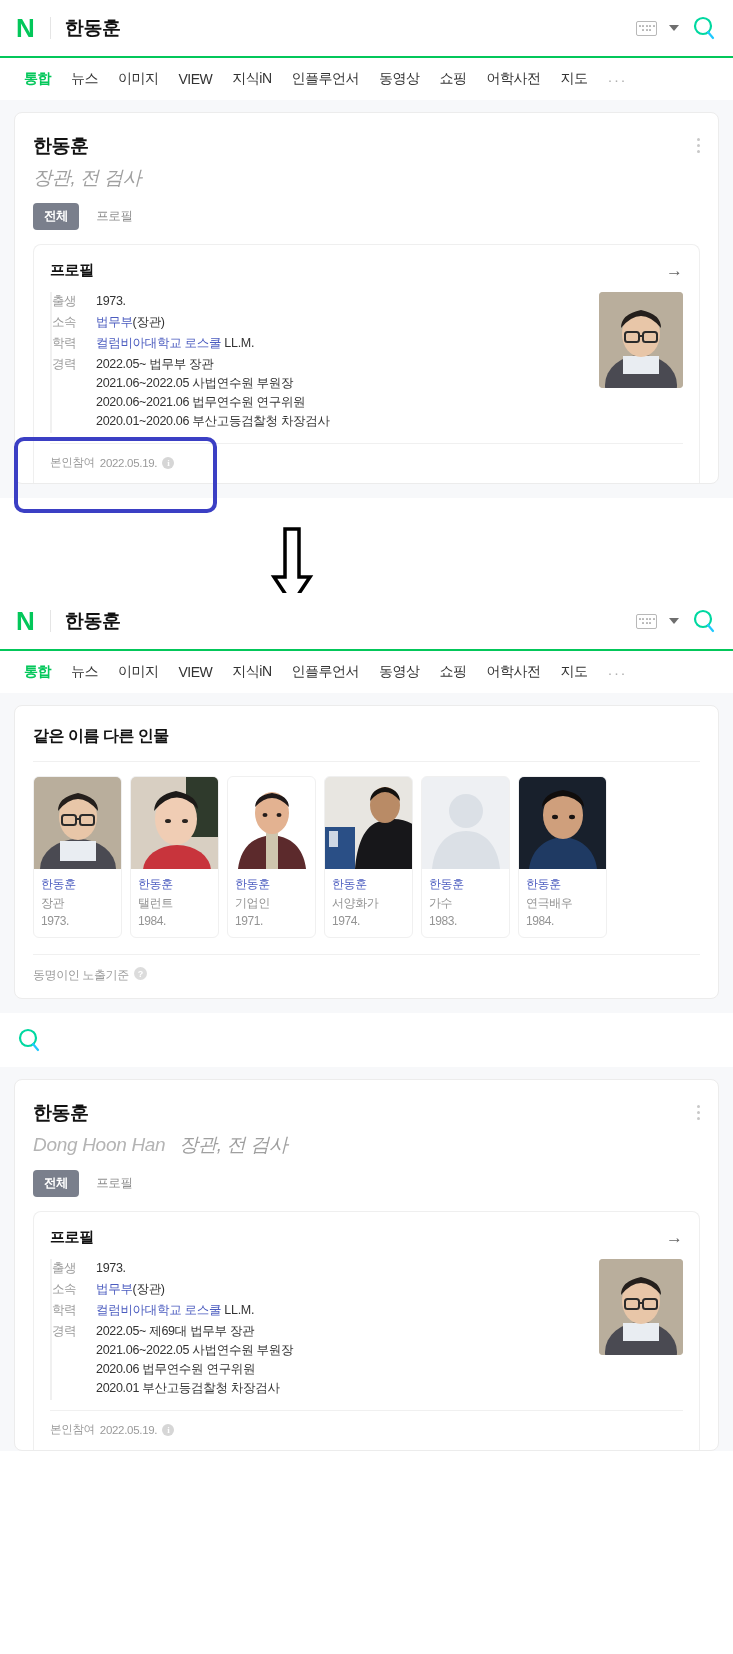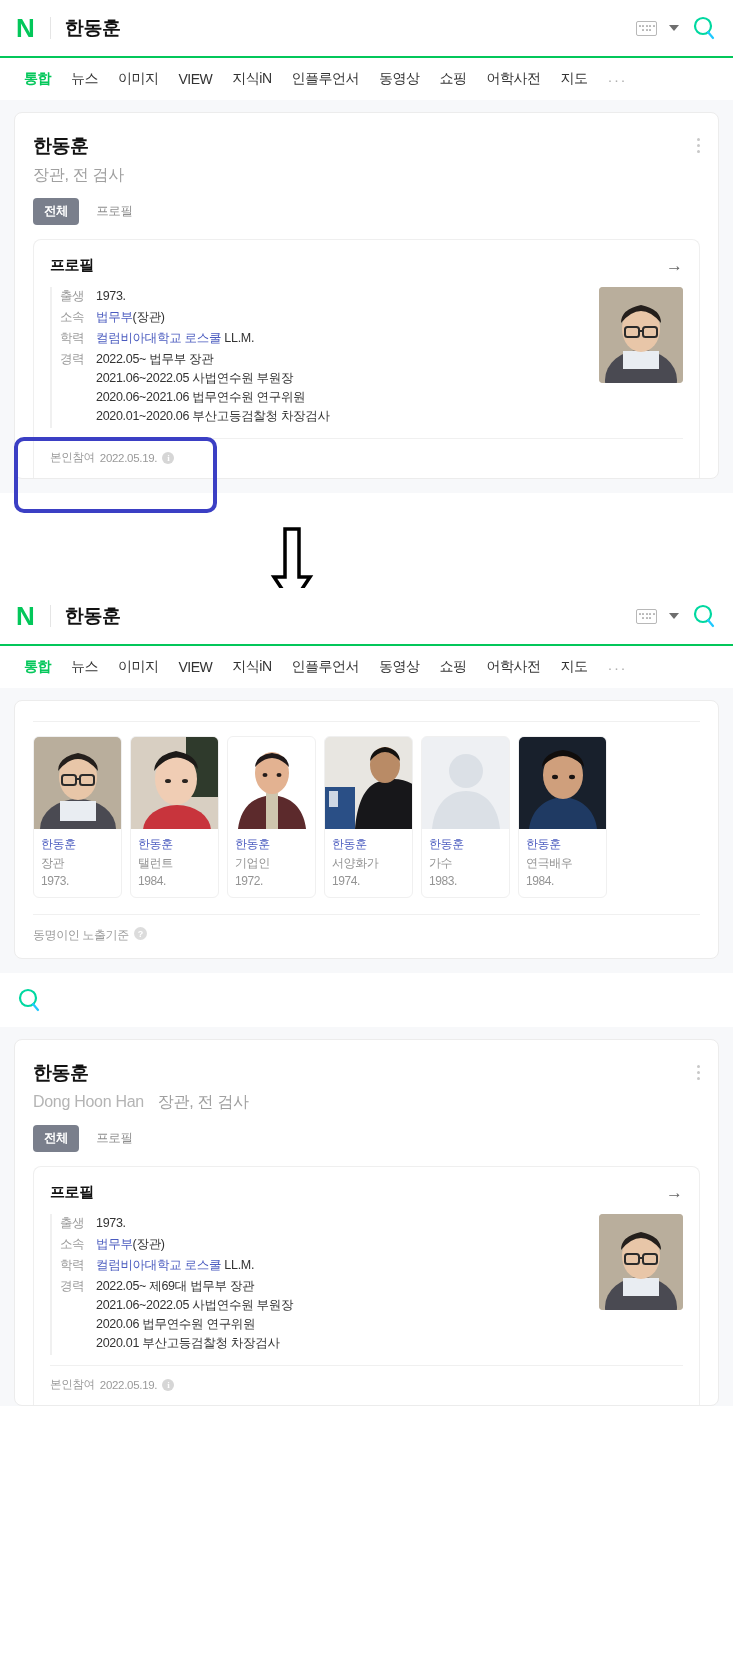--- a/index.html
+++ b/index.html
@@ -116,25 +116,25 @@
     color: #121212;
     letter-spacing: -0.5px;
   }
   .kebab {
     margin-left: auto;
     display: flex; flex-direction: column; gap: 3px;
     padding-top: 5px;
   }
   .kebab i { width: 3px; height: 3px; border-radius: 50%; background: #c8c8c8; display:block;}
   .person-sub {
-    font-size: 16px;
+    font-size: 19px;
     color: #a0a0a0;
     margin-top: 6px;
     letter-spacing: -0.3px;
-    display: flex; align-items: baseline; gap: 14px;
+    display: flex; align-items: baseline; gap: 14px; font-style: italic;
   }
   .person-sub .eng { color: #b4b4b4; }
 
   .pill-row { display: flex; gap: 6px; margin-top: 12px; align-items: center; }
   .pill {
     font-size: 12.5px;
     padding: 5px 11px;
     border-radius: 4px;
     color: #8e8e8e;
     letter-spacing: -0.4px;
@@ -154,21 +154,21 @@
   .profile-head { display: flex; align-items: center; }
   .profile-head h3 {
     font-size: 15px; font-weight: 700; color: #121212; letter-spacing:-0.4px;
   }
   .arrow-right {
     margin-left: auto; color: #666; font-size: 17px; line-height: 1; cursor:pointer;
   }
   .profile-body { display: flex; margin-top: 12px; }
   .dl { flex: 1; border-left: 2px solid #f0f0f0; padding-left: 0; }
   .dl-row { display: flex; font-size: 12.5px; line-height: 19px; margin-bottom: 2px; }
-  .dt { width: 44px; color: #9a9a9a; padding-left: 8px; flex: none; letter-spacing:-0.4px;}
+  .dt { width: 44px; color: #9a9a9a; padding-left: 0; flex: none; letter-spacing:-0.4px;}
   .dd { color: #333; letter-spacing: -0.3px; }
   .dd a, .lnk { color: #4a5bbf; text-decoration: none; }
   .dd .plain { color: #333; }
   .career-line { color: #333; line-height: 19px; }
   .photo {
     width: 84px; height: 96px;
     border-radius: 4px;
     flex: none;
     margin-left: 10px;
     overflow: hidden;
@@ -419,20 +419,21 @@
     <span class="nv-tab">인플루언서</span>
     <span class="nv-tab">동영상</span>
     <span class="nv-tab">쇼핑</span>
     <span class="nv-tab">어학사전</span>
     <span class="nv-tab">지도</span>
     <span class="nv-tab nv-tab-more">···</span>
   </div>
 
   <div class="page-body">
     <div class="card" style="padding-bottom:0;">
+      <div class="sec-title">같은 이름 다른 인물</div>
       <div class="sec-rule"></div>
 
       <div class="people-grid">
 
         <div class="p-card">
           <div class="p-thumb">
             <svg width="89" height="92" viewBox="0 0 89 92">
                 <rect width="89" height="92" fill="#b9ae9c"></rect>
                 <ellipse cx="44" cy="92" rx="38" ry="30" fill="#4a4a52"></ellipse>
                 <rect x="26" y="64" width="36" height="20" fill="#e9edf2"></rect>
@@ -477,21 +478,21 @@
                 <rect x="38" y="56" width="12" height="36" fill="#cfc6ae"></rect>
                 <ellipse cx="44" cy="36" rx="17" ry="21" fill="#e3b291"></ellipse>
                 <path d="M27 30 Q44 12 61 30 Q60 18 44 16 Q28 18 27 30Z" fill="#20191a"></path>
                 <ellipse cx="37" cy="38" rx="2.5" ry="2" fill="#241c1a"></ellipse>
                 <ellipse cx="51" cy="38" rx="2.5" ry="2" fill="#241c1a"></ellipse>
               </svg>
           </div>
           <div class="p-meta">
             <div class="p-name">한동훈</div>
             <div class="p-job">기업인</div>
-            <div class="p-year">1972.</div>
+            <div class="p-year">1971.</div>
           </div>
         </div>
 
         <div class="p-card">
           <div class="p-thumb">
             <svg width="89" height="92" viewBox="0 0 89 92">
                 <rect width="89" height="92" fill="#e8e6e1"></rect>
                 <rect x="0" y="50" width="30" height="42" fill="#2a4f86"></rect>
                 <rect x="4" y="54" width="9" height="16" fill="#cfd8e4"></rect>
                 <path d="M56 44 C38 48 32 70 30 92 H89 V48 C80 42 68 40 56 44Z" fill="#17171a"></path>

